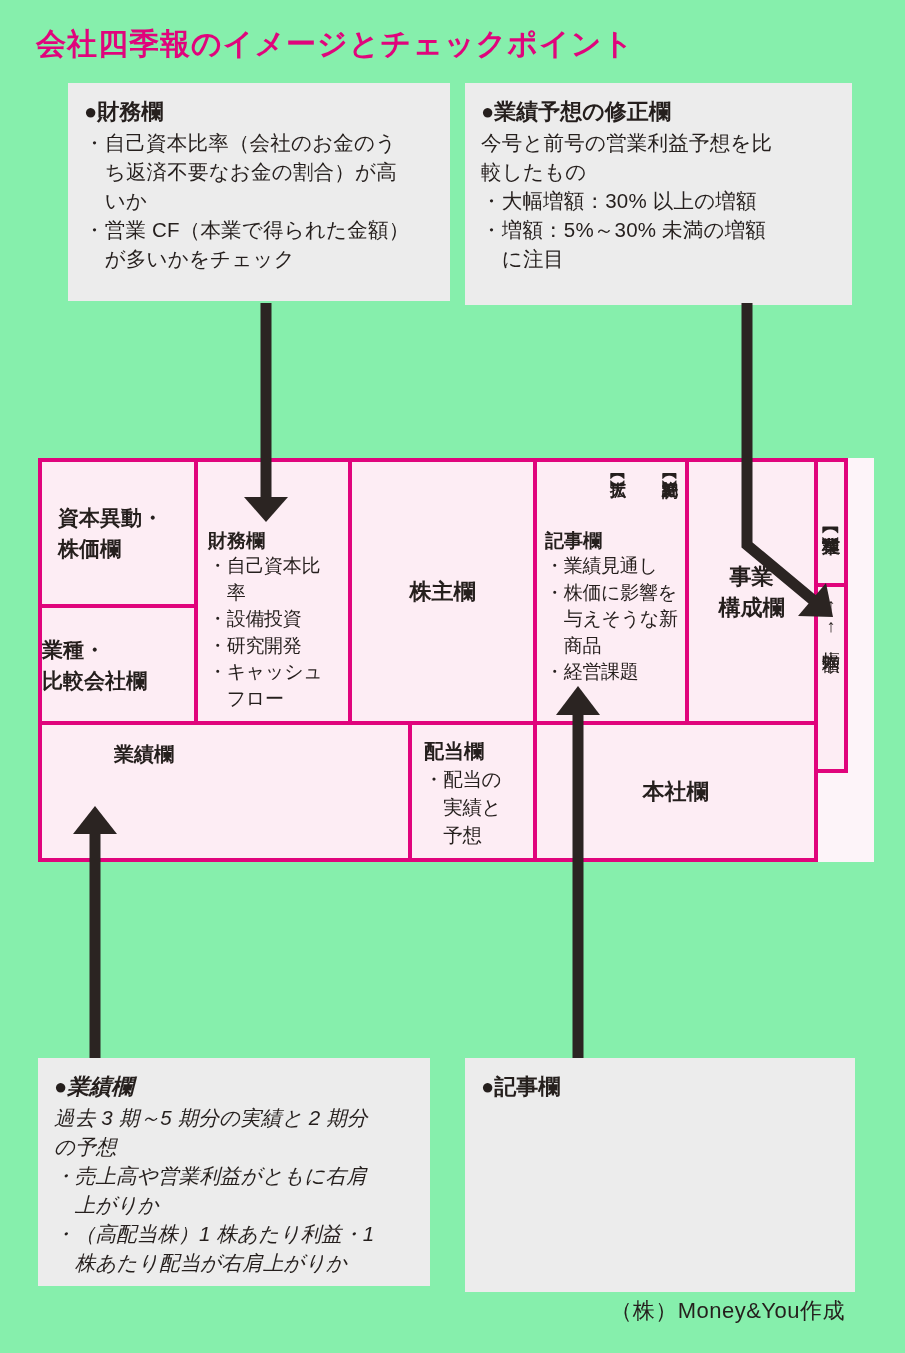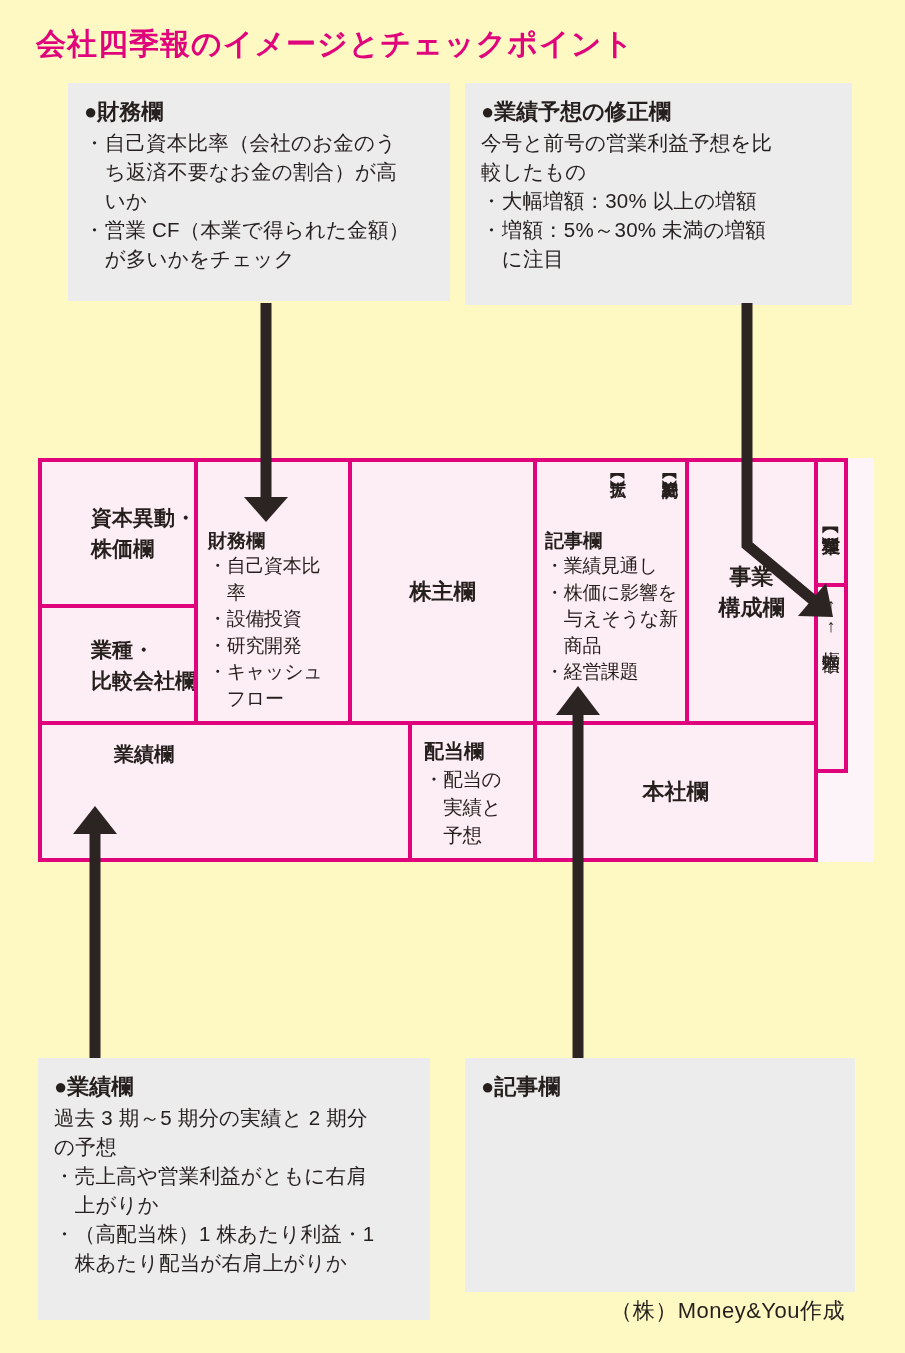--- a/index.html
+++ b/index.html
@@ -5,40 +5,40 @@
   :root{
     --accent:#e0047c;
     --cell-fill:#fdedf4;
     --pale-fill:#fdf4f9;
     --callout-bg:#ececec;
     --ink:#251f1d;
     --arrow:#2b2422;
   }
   *{margin:0;padding:0;box-sizing:border-box;}
   body{background:#ffffff;font-family:"Liberation Sans","DejaVu Sans",sans-serif;color:var(--ink);}
-  .page{position:relative;width:905px;height:1353px;background:#fef9c3;overflow:hidden;}
+  .page{position:relative;width:905px;height:1353px;background:#86efac;overflow:hidden;}
   .title{position:absolute;left:36px;top:24px;font-size:30px;font-weight:800;color:var(--accent);letter-spacing:1px;}
   .pre{white-space:pre-line;}
   
   .callout{position:absolute;background:var(--callout-bg);padding:13px 16px 10px 16px;overflow:hidden;}
   .callout-heading{font-size:22px;font-weight:800;line-height:32px;}
   .callout-body{font-size:20.5px;line-height:29px;letter-spacing:0.2px;}
   .callout-body.tight{letter-spacing:-1.1px;}
   #co-zaimu   {left:40px; top:83px; width:382px; height:218px;margin-left:28px;}
   #co-shusei  {left:465px;top:83px; width:387px; height:222px;}
-  #co-gyoseki {left:38px; top:1058px;width:392px;height:262px;}
+  #co-gyoseki {left:38px; top:1058px;width:392px;height:228px;font-style:italic;}
   #co-kiji    {left:465px;top:1058px;width:390px;height:234px;}
   
   .diagram-bg{position:absolute;left:38px;top:458px;width:836px;height:404px;background:var(--pale-fill);}
   .cell{position:absolute;background:var(--cell-fill);border:4px solid var(--accent);}
   .cell-label{font-weight:800;}
   .big-label{font-size:22px;font-weight:800;line-height:31px;text-align:center;}
   .list-head{font-size:19px;font-weight:800;line-height:25px;}
   .list-body{font-size:19px;line-height:26.5px;letter-spacing:-0.3px;}
-  .vcenter{display:flex;align-items:center;justify-content:flex-end;}
+  .vcenter{display:flex;align-items:center;}
   .center{display:flex;align-items:center;justify-content:center;}
   .vert{writing-mode:vertical-rl;}
   .upright{text-orientation:upright;}
   #c-shihon   {left:38px; top:458px;width:162px;height:150px;padding-left:16px;}
   #c-shihon .cell-label{font-size:21px;line-height:31px;}
   #c-gyoshu   {left:38px; top:604px;width:162px;height:121px;}
   #c-gyoshu .cell-label{font-size:21px;line-height:31px;}
   #c-zaimu    {left:194px;top:458px;width:158px;height:267px;padding:66px 4px 0 10px;}
   #c-kabunushi{left:348px;top:458px;width:189px;height:267px;}
   #c-kiji     {left:533px;top:458px;width:156px;height:267px;padding:66px 4px 0 8px;}

